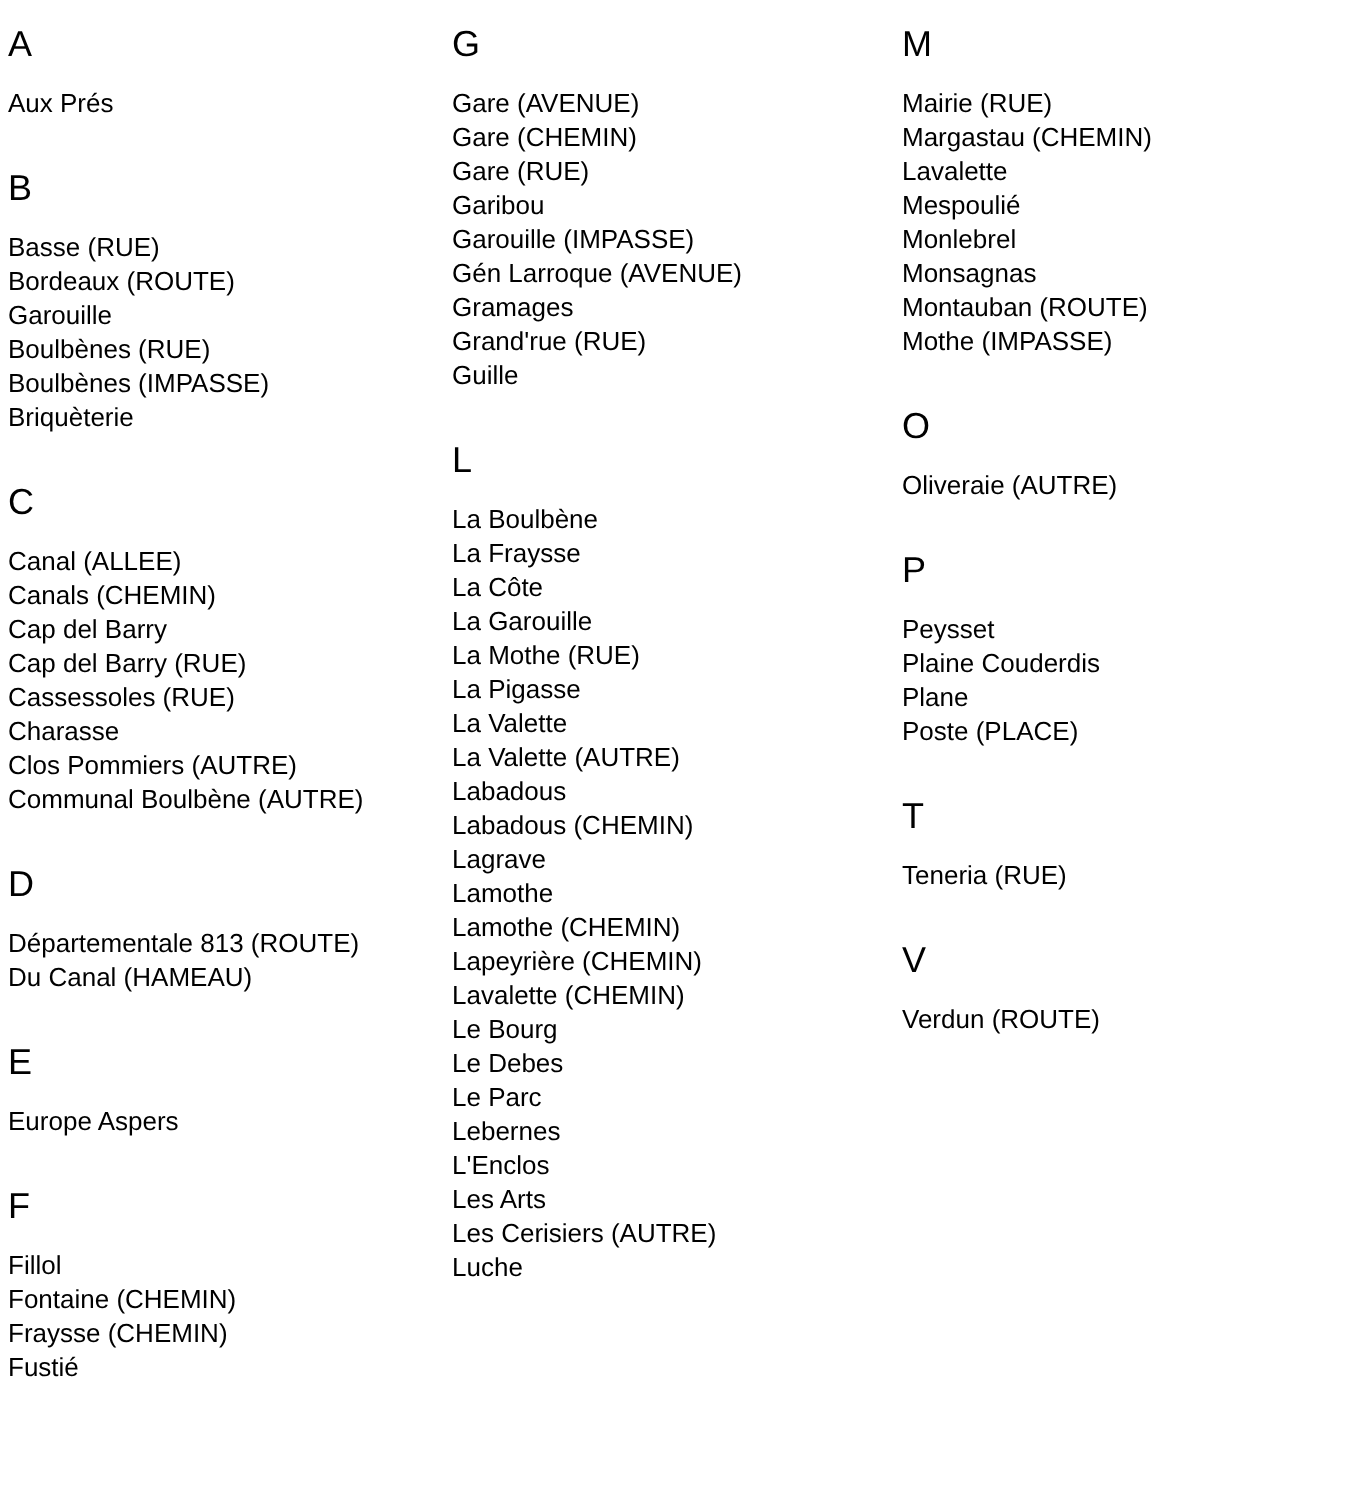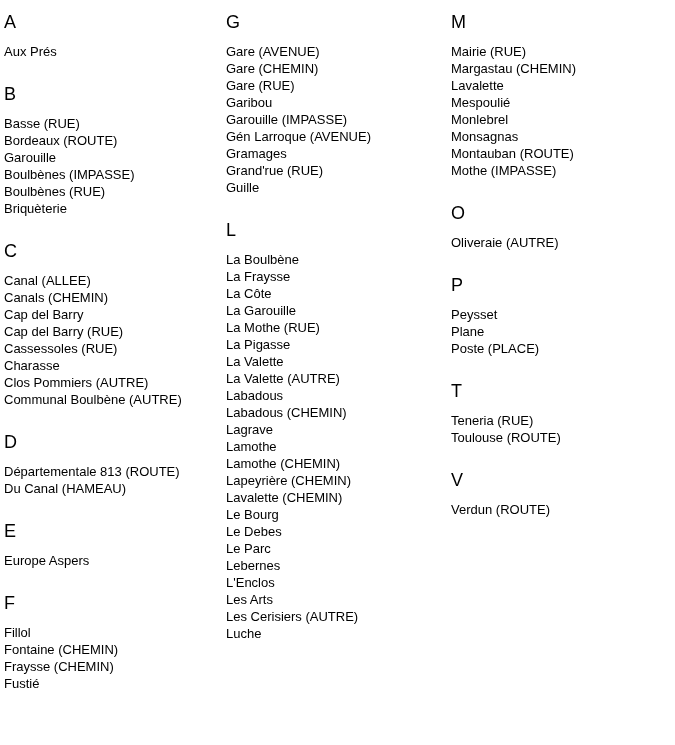--- a/index.html
+++ b/index.html
@@ -42,22 +42,22 @@
 <body>
 
 <div class="index">
     <div class="col">
       <div class="letter">A</div>
       <div class="item">Aux Prés</div>
       <div class="letter">B</div>
       <div class="item">Basse (RUE)</div>
       <div class="item">Bordeaux (ROUTE)</div>
       <div class="item">Garouille</div>
+      <div class="item">Boulbènes (RUE)</div>
       <div class="item">Boulbènes (IMPASSE)</div>
-      <div class="item">Boulbènes (RUE)</div>
       <div class="item">Briquèterie</div>
       <div class="letter">C</div>
       <div class="item">Canal (ALLEE)</div>
       <div class="item">Canals (CHEMIN)</div>
       <div class="item">Cap del Barry</div>
       <div class="item">Cap del Barry (RUE)</div>
       <div class="item">Cassessoles (RUE)</div>
       <div class="item">Charasse</div>
       <div class="item">Clos Pommiers (AUTRE)</div>
       <div class="item">Communal Boulbène (AUTRE)</div>
@@ -115,21 +115,21 @@
       <div class="item">Lavalette</div>
       <div class="item">Mespoulié</div>
       <div class="item">Monlebrel</div>
       <div class="item">Monsagnas</div>
       <div class="item">Montauban (ROUTE)</div>
       <div class="item">Mothe (IMPASSE)</div>
       <div class="letter">O</div>
       <div class="item">Oliveraie (AUTRE)</div>
       <div class="letter">P</div>
       <div class="item">Peysset</div>
+      <div class="item">Plaine Couderdis</div>
       <div class="item">Plane</div>
       <div class="item">Poste (PLACE)</div>
       <div class="letter">T</div>
       <div class="item">Teneria (RUE)</div>
-      <div class="item">Toulouse (ROUTE)</div>
       <div class="letter">V</div>
       <div class="item">Verdun (ROUTE)</div>
     </div>
   </div>
 
 </body></html>

